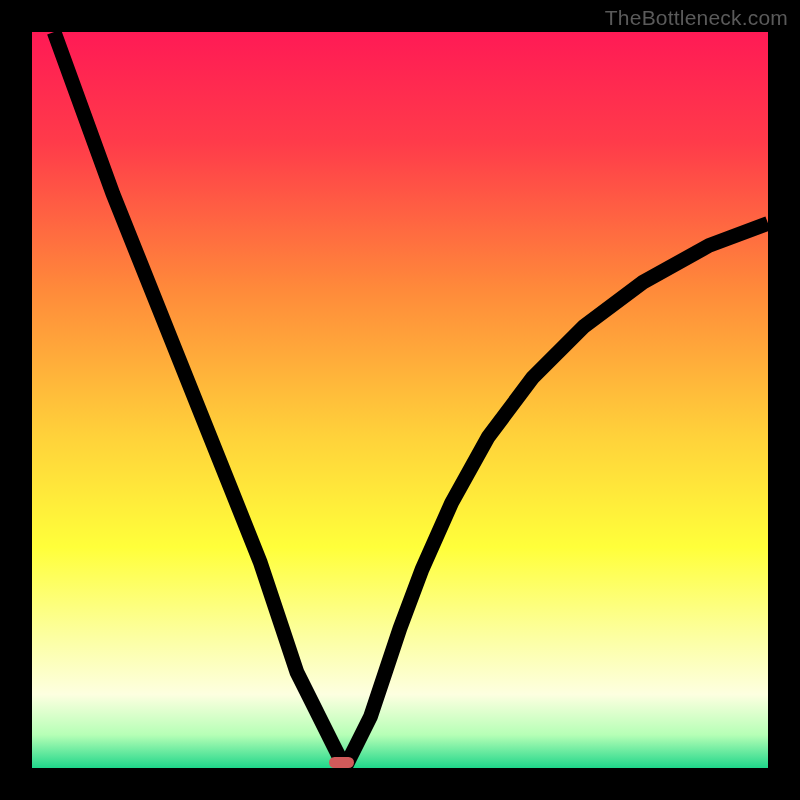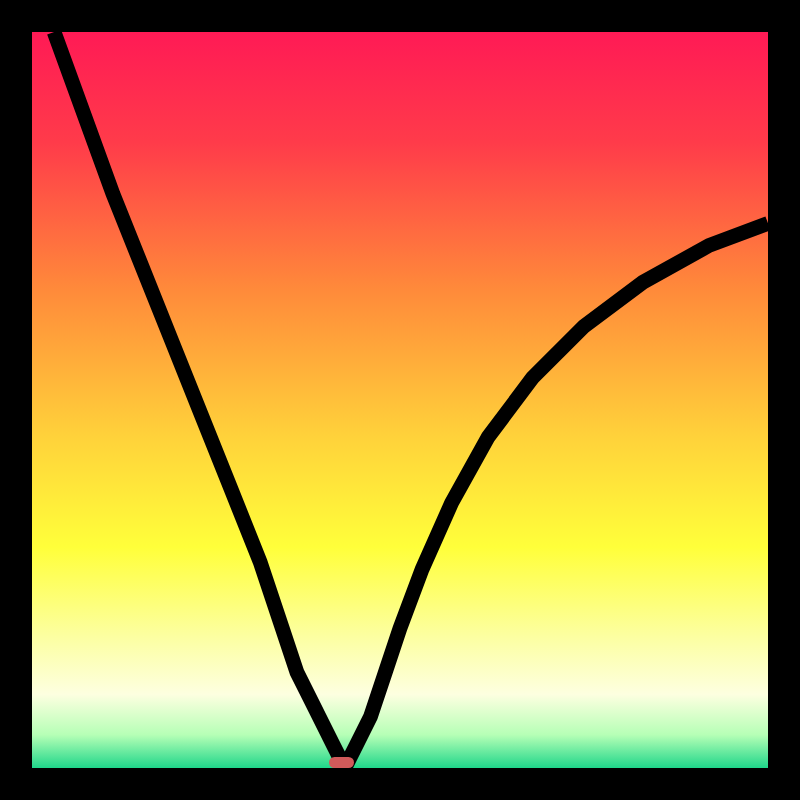--- a/index.html
+++ b/index.html
@@ -74,13 +74,14 @@
             <stop offset="100%" stop-color="#1fd68a"></stop>
           </linearGradient>
       </defs>
       <rect x="0" y="0" width="100" height="100" fill="url(#bg)"></rect>
     </svg>
     <svg class="curve" viewBox="0 0 100 100" preserveAspectRatio="none">
       <path id="curve-path" d="M3.00 0.00 L7.00 11.00 L11.00 22.00 L15.00 32.00 L19.00 42.00 L23.00 52.00 L27.00 62.00 L31.00 72.00 L34.00 81.00 L36.00 87.00 L38.00 91.00 L40.00 95.00 L41.00 97.00 L42.00 99.00 L43.00 99.00 L44.00 97.00 L46.00 93.00 L48.00 87.00 L50.00 81.00 L53.00 73.00 L57.00 64.00 L62.00 55.00 L68.00 47.00 L75.00 40.00 L83.00 34.00 L92.00 29.00 L100.00 26.00" fill="none" stroke="#000" stroke-width="2"></path>
     </svg>
     <div class="marker" id="marker" style="left: 40.3%; top: 98.5%; width: 3.4%; height: 1.5%; background: rgb(209, 90, 90);"></div>
   </div>
+  <div class="watermark">TheBottleneck.com</div>
 </div>
 
 </body></html>

